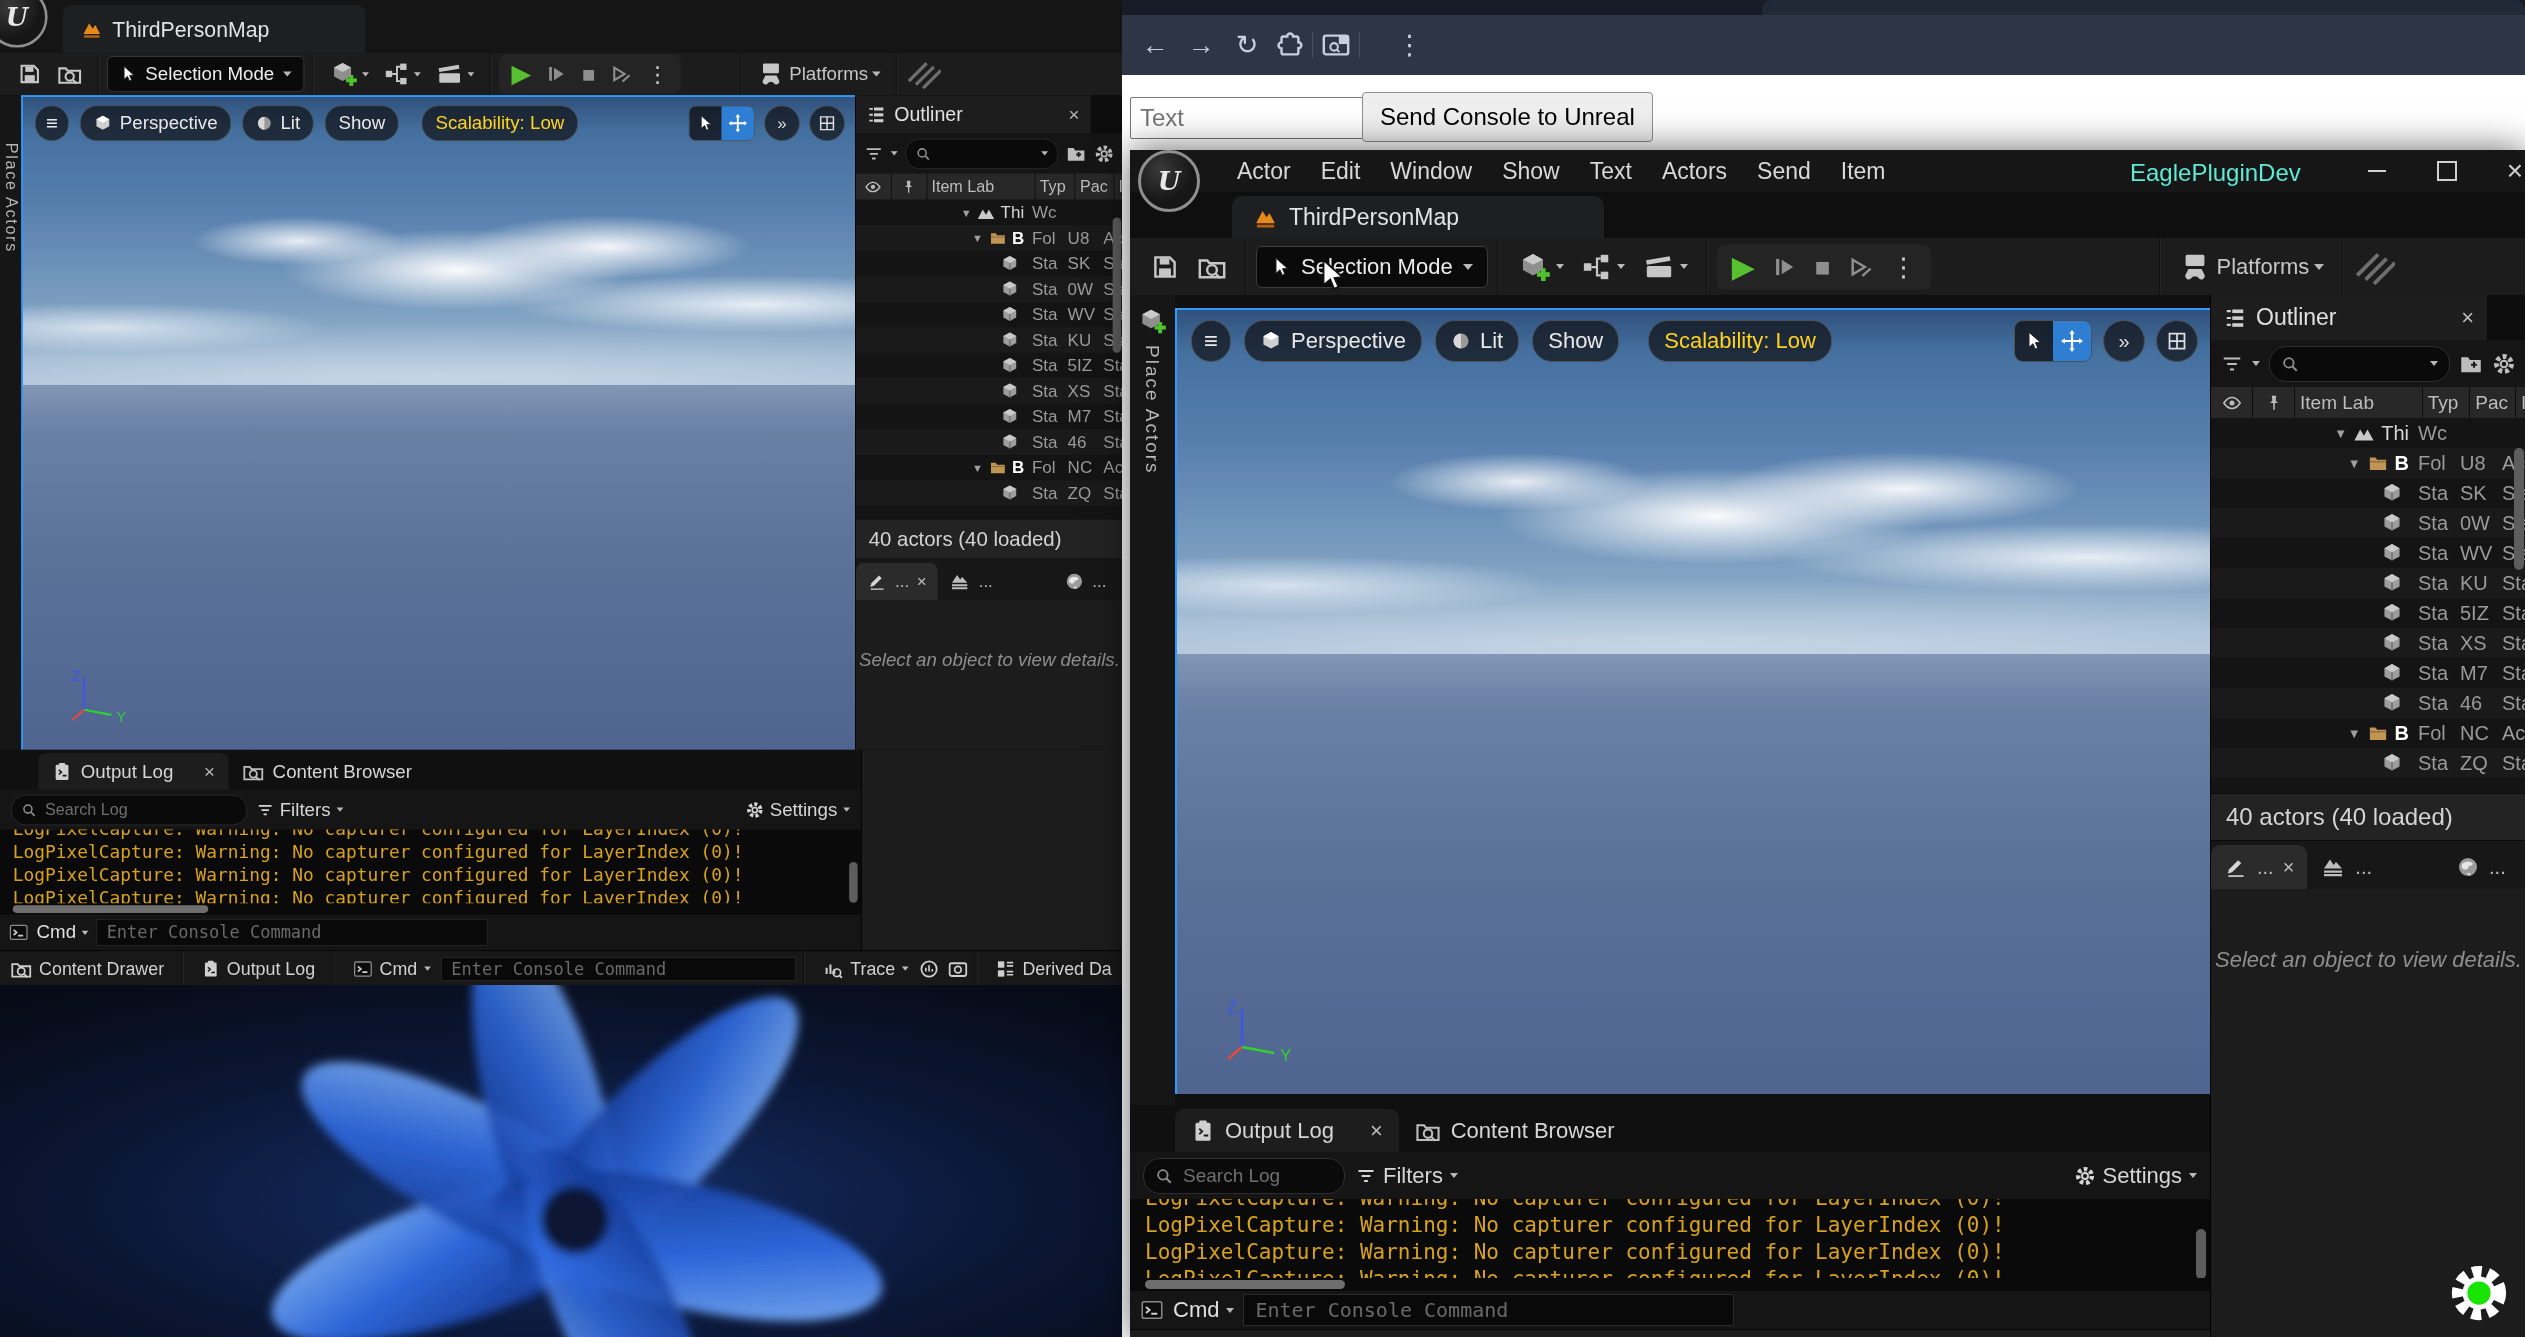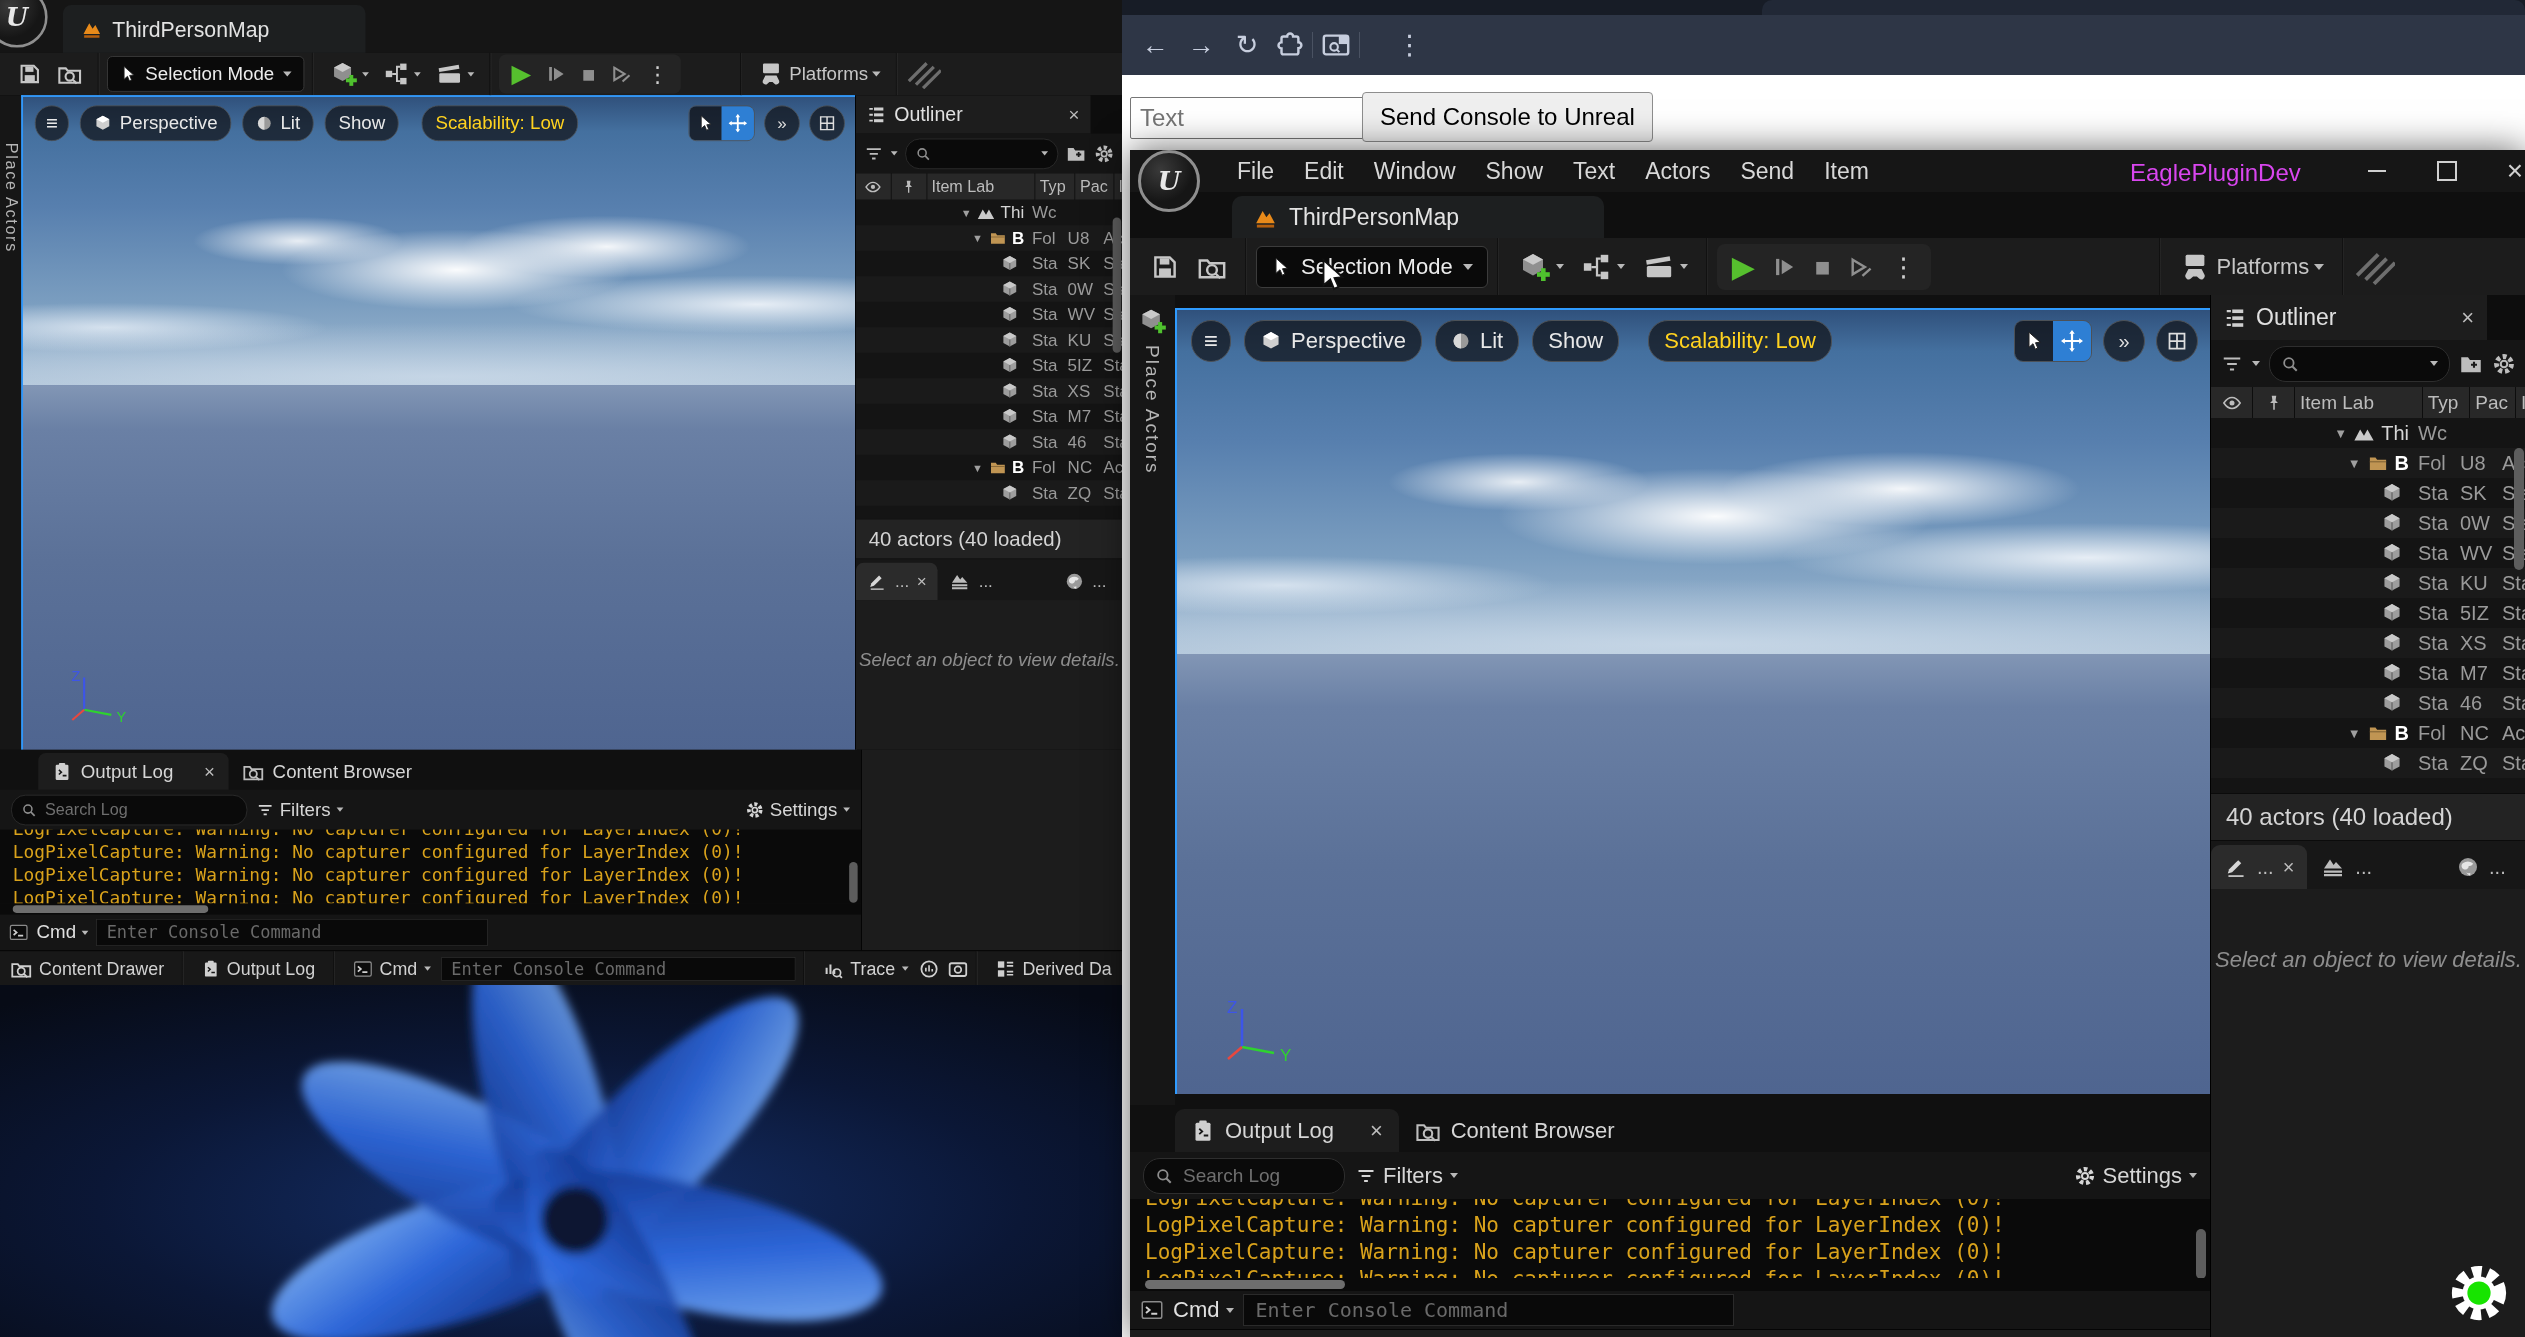--- a/index.html
+++ b/index.html
@@ -18,21 +18,21 @@
     padding:0 22px;color:#e3e3e3;font-size:25px}
   .toolbar{display:flex;align-items:center;background:#1c1c1c;border-bottom:1px solid #060606;padding-left:12px}
   .tbtn{display:flex;align-items:center;gap:5px;color:#c6c6c6;margin:0 9px}
   .sep{width:2px;align-self:stretch;background:linear-gradient(90deg,#070707,#2e2e2e);margin:0 9px}
   .selpill{display:flex;align-items:center;gap:10px;background:#0a0a0a;border:1px solid #3c3c3c;
     border-radius:6px;height:40px;padding:0 14px;color:#ececec;font-size:22px;white-space:nowrap}
   .playgrp{display:flex;align-items:center;gap:17px;background:#242424;border-radius:8px;height:46px;padding:0 15px}
   .kebab{font-size:26px;color:#cfcfcf;line-height:1}
   .menubar{height:42px;background:#161616;display:flex;align-items:center;font-size:23px;color:#d8d8d8;padding-left:92px}
   .menu-item{padding:0 15px;cursor:default}
-  .ue-title{color:#d946ef;font-size:24px}
+  .ue-title{color:#5eead4;font-size:24px}
   .winbtn{color:#d0d0d0;font-size:24px;display:grid;place-items:center;width:34px;height:34px}
   .minbar{width:18px;height:2px;background:#d0d0d0}
   .maxbox{width:16px;height:16px;border:2px solid #d0d0d0}
 
   .strip{background:#161616;border-right:1px solid #000;overflow:hidden}
   .vtxt{writing-mode:vertical-rl;font-size:19px;letter-spacing:2px;color:#b5b5b5;white-space:nowrap}
 
   
   .vp{overflow:hidden;border-top:2px solid #2f9bff;border-left:2px solid #2f9bff;background:#4a6e9e}
   .sky{position:absolute;left:0;right:0;top:0;
@@ -741,21 +741,21 @@
       <button class="sendbtn abs" style="left:240px;top:17px">Send Console to Unreal</button>
     </div>
   </section>
 
   <div class="abs" style="left:1122px;top:150px;width:8px;height:1187px;background:#fff"></div>
 
   <section class="ue abs" style="left:1130px;top:150px;width:1395px;height:1187px;box-shadow:0 0 34px rgba(0,0,0,.6)">
 
     <div class="menubar">
       <nav style="display:flex">
-          <span class="menu-item">File</span>
+          <span class="menu-item">Actor</span>
           <span class="menu-item">Edit</span>
           <span class="menu-item">Window</span>
           <span class="menu-item">Show</span>
           <span class="menu-item">Text</span>
           <span class="menu-item">Actors</span>
           <span class="menu-item">Send</span>
           <span class="menu-item">Item</span>
         </nav>
       <span class="ue-title abs" style="left:1000px;top:9px">EaglePluginDev</span>
       <span class="winbtn abs" style="left:1230px;top:4px">

